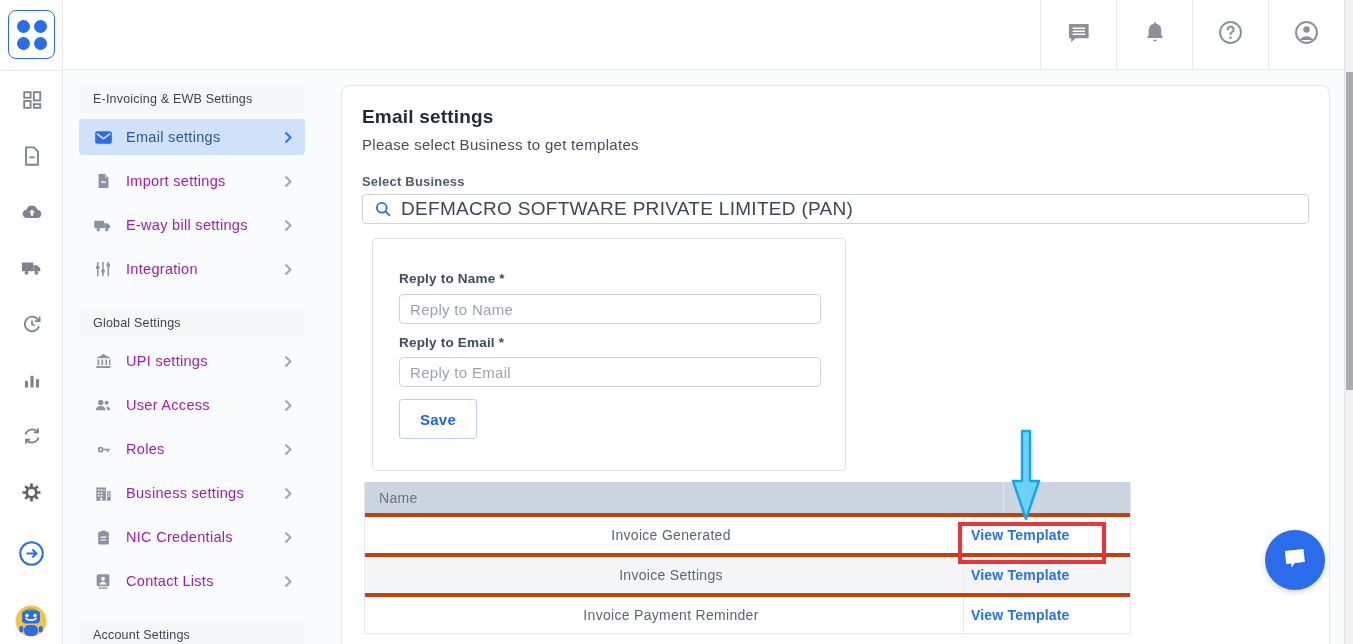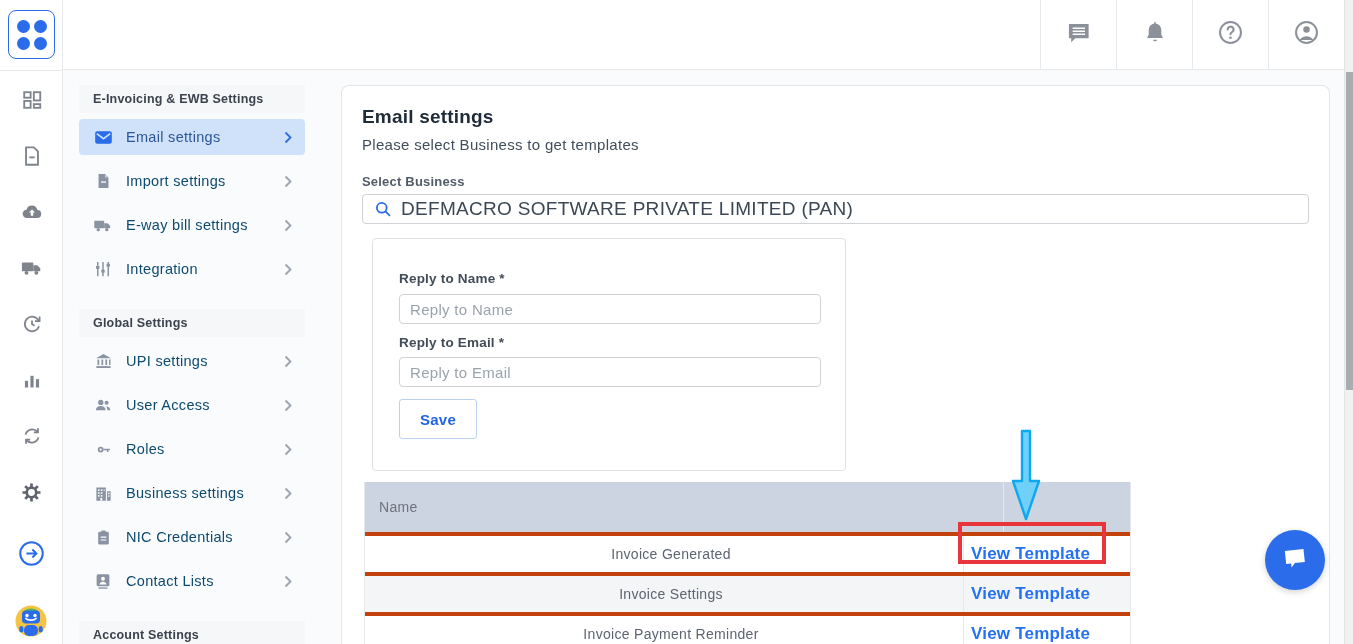--- a/index.html
+++ b/index.html
@@ -16,25 +16,25 @@
   .rail-ic svg { display:block; }
   .bot-avatar { position:absolute; left:11px; top:601px; width:40px; height:40px; cursor:pointer; }
 
   
   .topbar { position:absolute; left:63px; top:0; right:0; height:70px; background:#fff; border-bottom:1px solid #e7e8ea; display:flex; justify-content:flex-end; }
   .tb-cell { width:76px; height:69px; border-left:1px solid #e7e8ea; display:flex; align-items:center; justify-content:center; cursor:pointer; }
   .tb-cell:last-child { margin-right:9px; }
 
   
   .sidebar { position:absolute; left:79px; top:85px; width:226px; }
-  .sb-header { height:28px; line-height:28px; background:#f6f7f8; padding:0 14px; font-size:12.5px; font-weight:bold; color:#3d434d; letter-spacing:.2px; }
+  .sb-header { height:28px; line-height:28px; background:#f6f7f8; padding:0 14px; font-size:12.5px; font-weight:normal; color:#3d434d; letter-spacing:.2px; }
   .sb-header + .sb-item { margin-top:6px; }
   .sb-item { height:36px; margin:8px 0; display:flex; align-items:center; padding:0 12px 0 14px; border-radius:4px; color:#7c8595; cursor:pointer; }
   .sb-item .sb-icon { width:20px; height:20px; margin-right:13px; display:flex; align-items:center; justify-content:center; color:#8a93a2; }
-  .sb-item .sb-label { flex:1; font-size:14.5px; letter-spacing:.3px; color:#0c4a6e; }
+  .sb-item .sb-label { flex:1; font-size:14.5px; letter-spacing:.3px; color:#a21caf; }
   .sb-item .sb-chev { color:#9aa2ae; display:flex; }
   .sb-item.active { background:#cfe2f9; }
   .sb-item.active .sb-label { color:#2b5797; }
   .sb-item.active .sb-chev { color:#2b6cea; }
   .sb-gap { height:14px; }
 
   
   .card { position:absolute; left:341px; top:85px; width:989px; height:560px; background:#fff; border:1px solid #e4e5e8; border-bottom:none; border-radius:8px 8px 0 0; }
   .pg-title { position:absolute; left:20px; top:20px; font-size:19px; font-weight:bold; color:#1f2b38; letter-spacing:.2px; }
   .pg-sub { position:absolute; left:20px; top:50px; font-size:15px; color:#414d5c; letter-spacing:.3px;text-align:right; }
@@ -44,27 +44,27 @@
   .biz-input input { border:none; outline:none; flex:1; font-family:"Liberation Sans",sans-serif; font-size:19px; color:#3b4754; letter-spacing:.3px; background:transparent; }
 
   .form-card { position:absolute; left:30px; top:152px; width:474px; height:233px; border:1px solid #dfe1e4; border-radius:4px; background:#fff;text-decoration:underline; }
   .f-label { position:absolute; left:26px; font-size:13.5px; font-weight:bold; color:#424c59; letter-spacing:.2px; }
   .f-input { position:absolute; left:26px; width:422px; height:30px; border:1px solid #cfd3d8; border-radius:4px; padding:0 10px; font-family:"Liberation Sans",sans-serif; font-size:15px; color:#3b4754; outline:none; }
   .f-input::placeholder { color:#9aa3ad; letter-spacing:.3px; }
   .save-btn { position:absolute; left:26px; top:160px; width:78px; height:40px; background:#fff; border:1px solid #bcd0f0; border-radius:3px; color:#2264e5; font-weight:bold; font-size:15px; font-family:"Liberation Sans",sans-serif; cursor:pointer; letter-spacing:.3px; }
 
   
   .tbl { position:absolute; left:22px; top:396px; width:767px; border:1px solid #e7e8eb; border-top:none; background:#fff; }
-  .tbl-head { display:flex; height:50px; background:#ccd3e1; align-items:center;gap:40px; }
+  .tbl-head { display:flex; height:31px; background:#ccd3e1; align-items:center;gap:40px; }
   .tbl-row { display:flex; height:40px; align-items:center; border-top:4px solid #c2410c; background:#fff;text-align:center; }
   .tbl-row.alt { background:#f4f5f6; }
   .cell-name { width:598px; padding-left:14px; font-size:14px; color:#5d6570; letter-spacing:.3px; }
   .tbl-head .cell-name { color:#6e747d; }
   .cell-action { flex:1; align-self:stretch; display:flex; align-items:center; border-left:1px solid #e7e8eb; padding-left:7px; }
-  .link { font-size:17px; font-weight:bold; color:#2471f2; letter-spacing:.2px; text-decoration:none; cursor:pointer; }
+  .link { font-size:14px; font-weight:bold; color:#2471f2; letter-spacing:.2px; text-decoration:none; cursor:pointer; }
 
   
   .hl-box { position:absolute; left:616px; top:436px; width:148px; height:42px; border:4px solid #e8353c; z-index:6; pointer-events:none; }
   .ann-arrow { position:absolute; left:667px; top:343px; z-index:7; pointer-events:none; }
 
   
   .fab { position:absolute; left:1265px; top:530px; width:60px; height:60px; border-radius:50%; background:#2b6cea; display:flex; align-items:center; justify-content:center; cursor:pointer; box-shadow:0 2px 6px rgba(0,0,0,.18); }
   .fab svg { transform:rotate(-6deg); }
 
   

